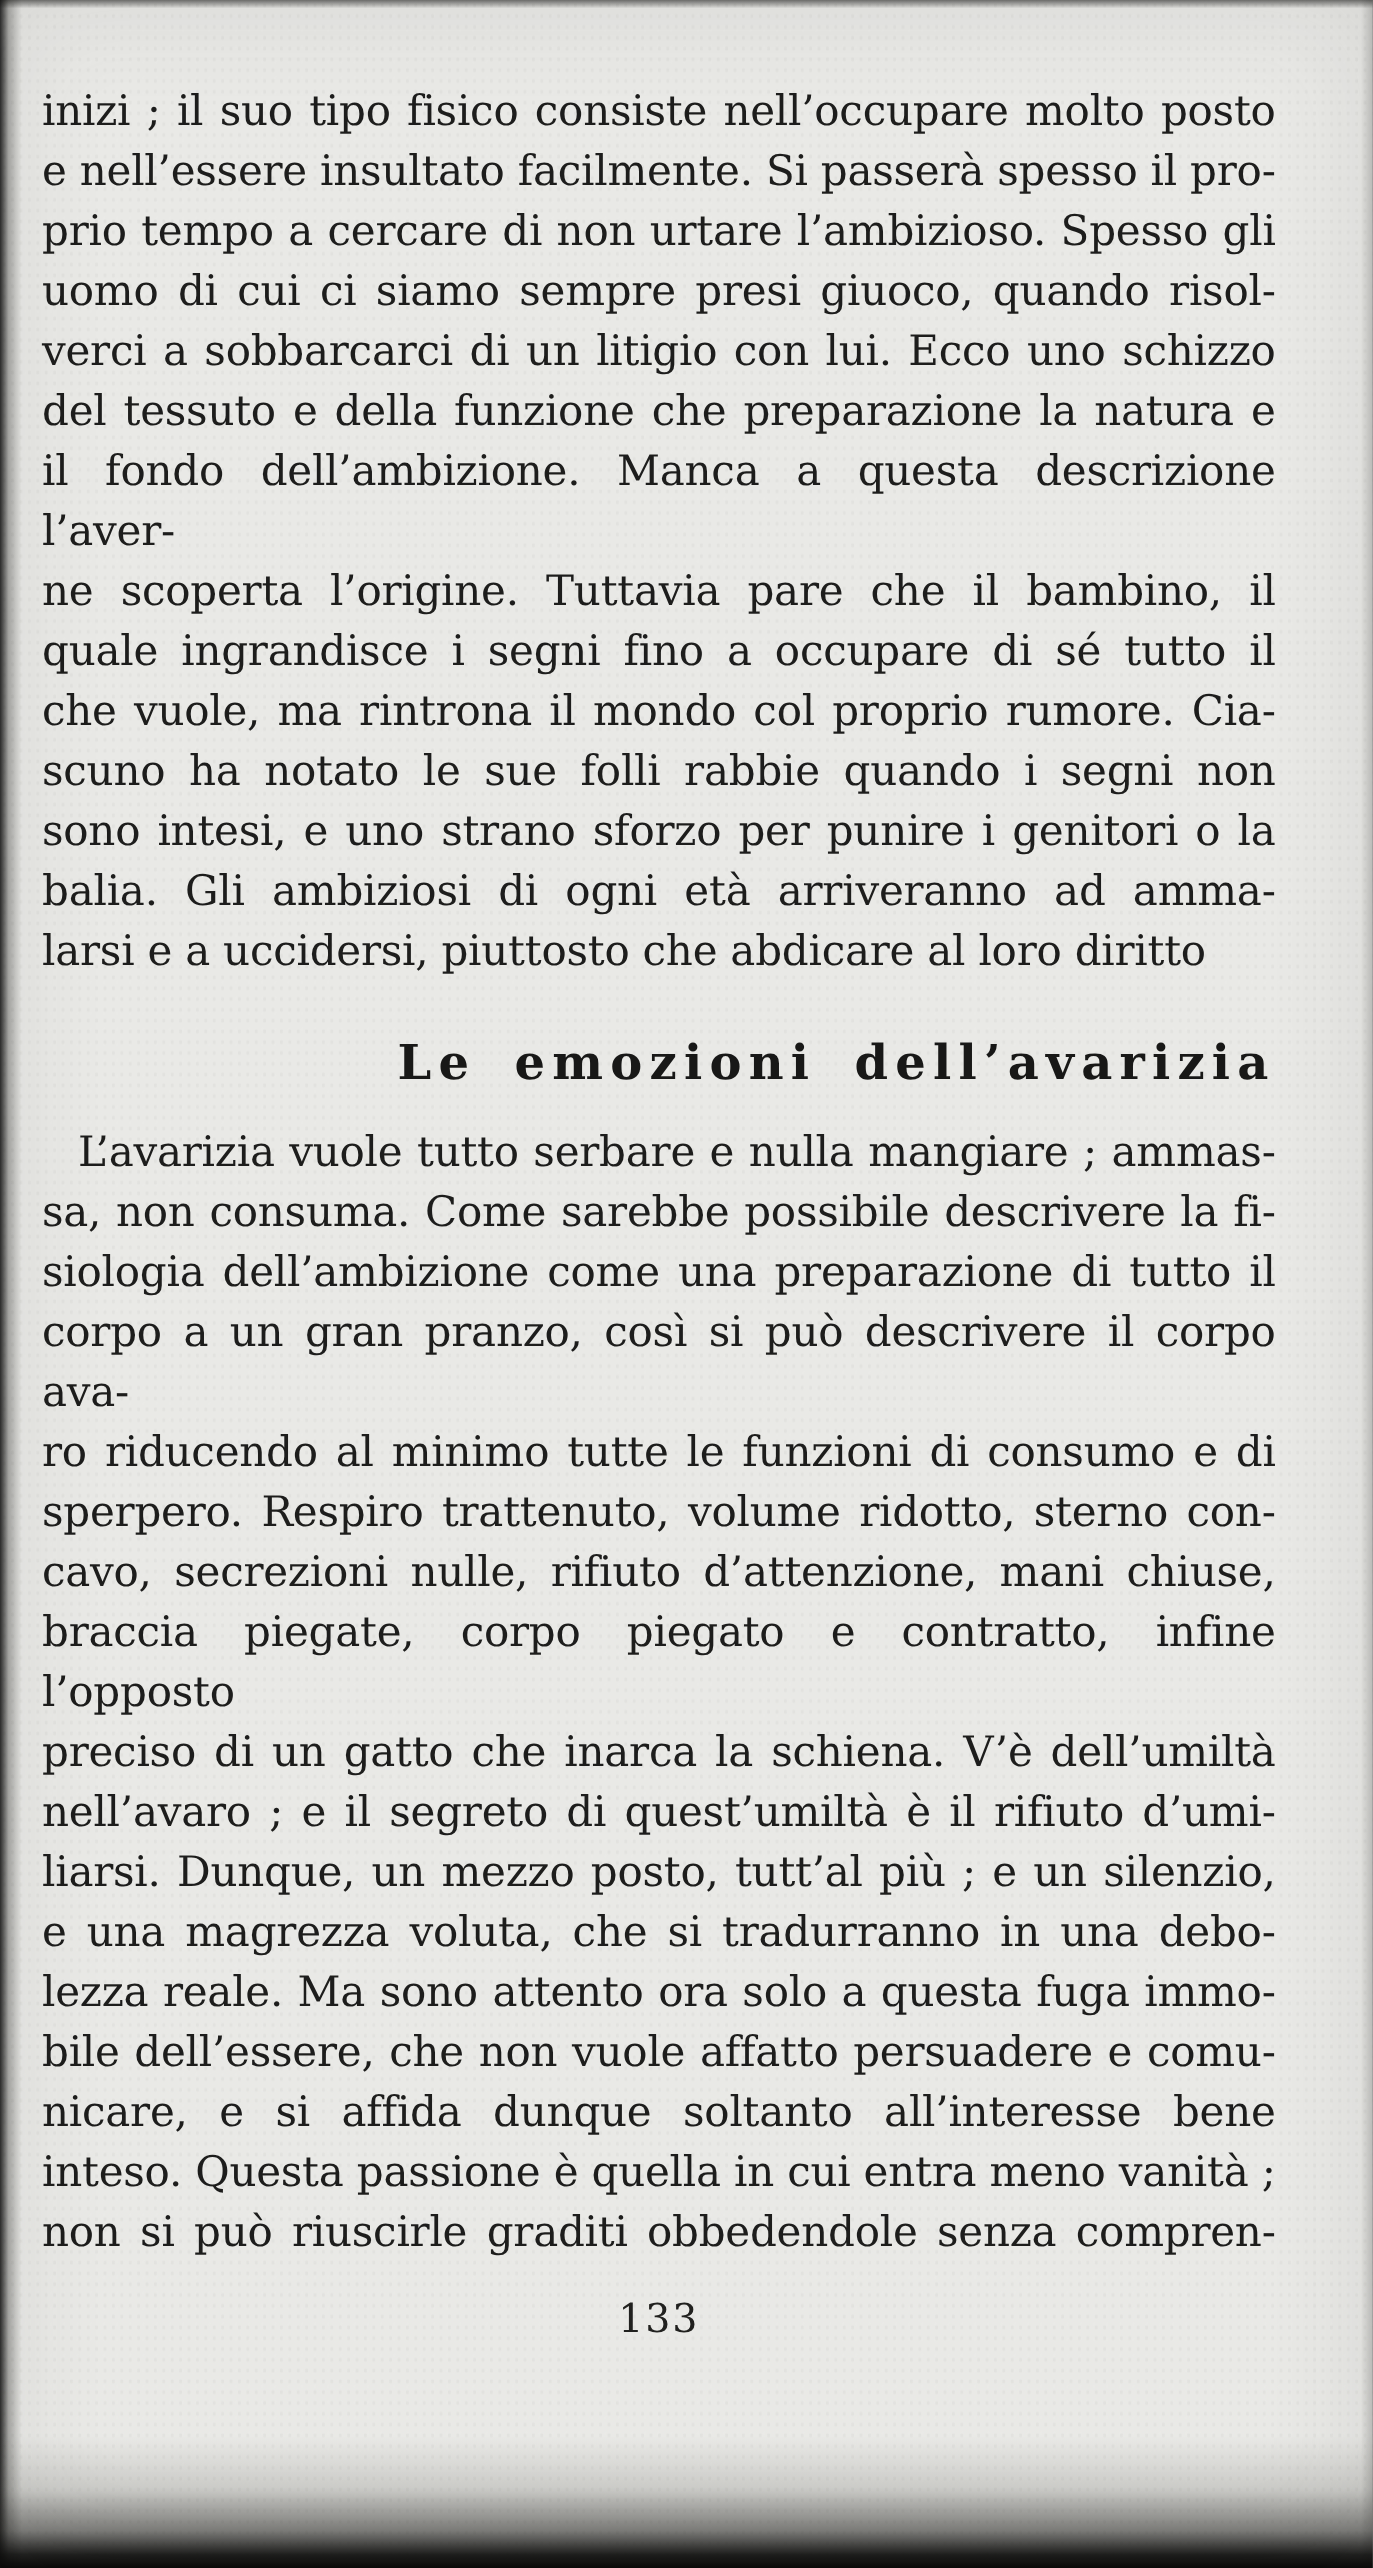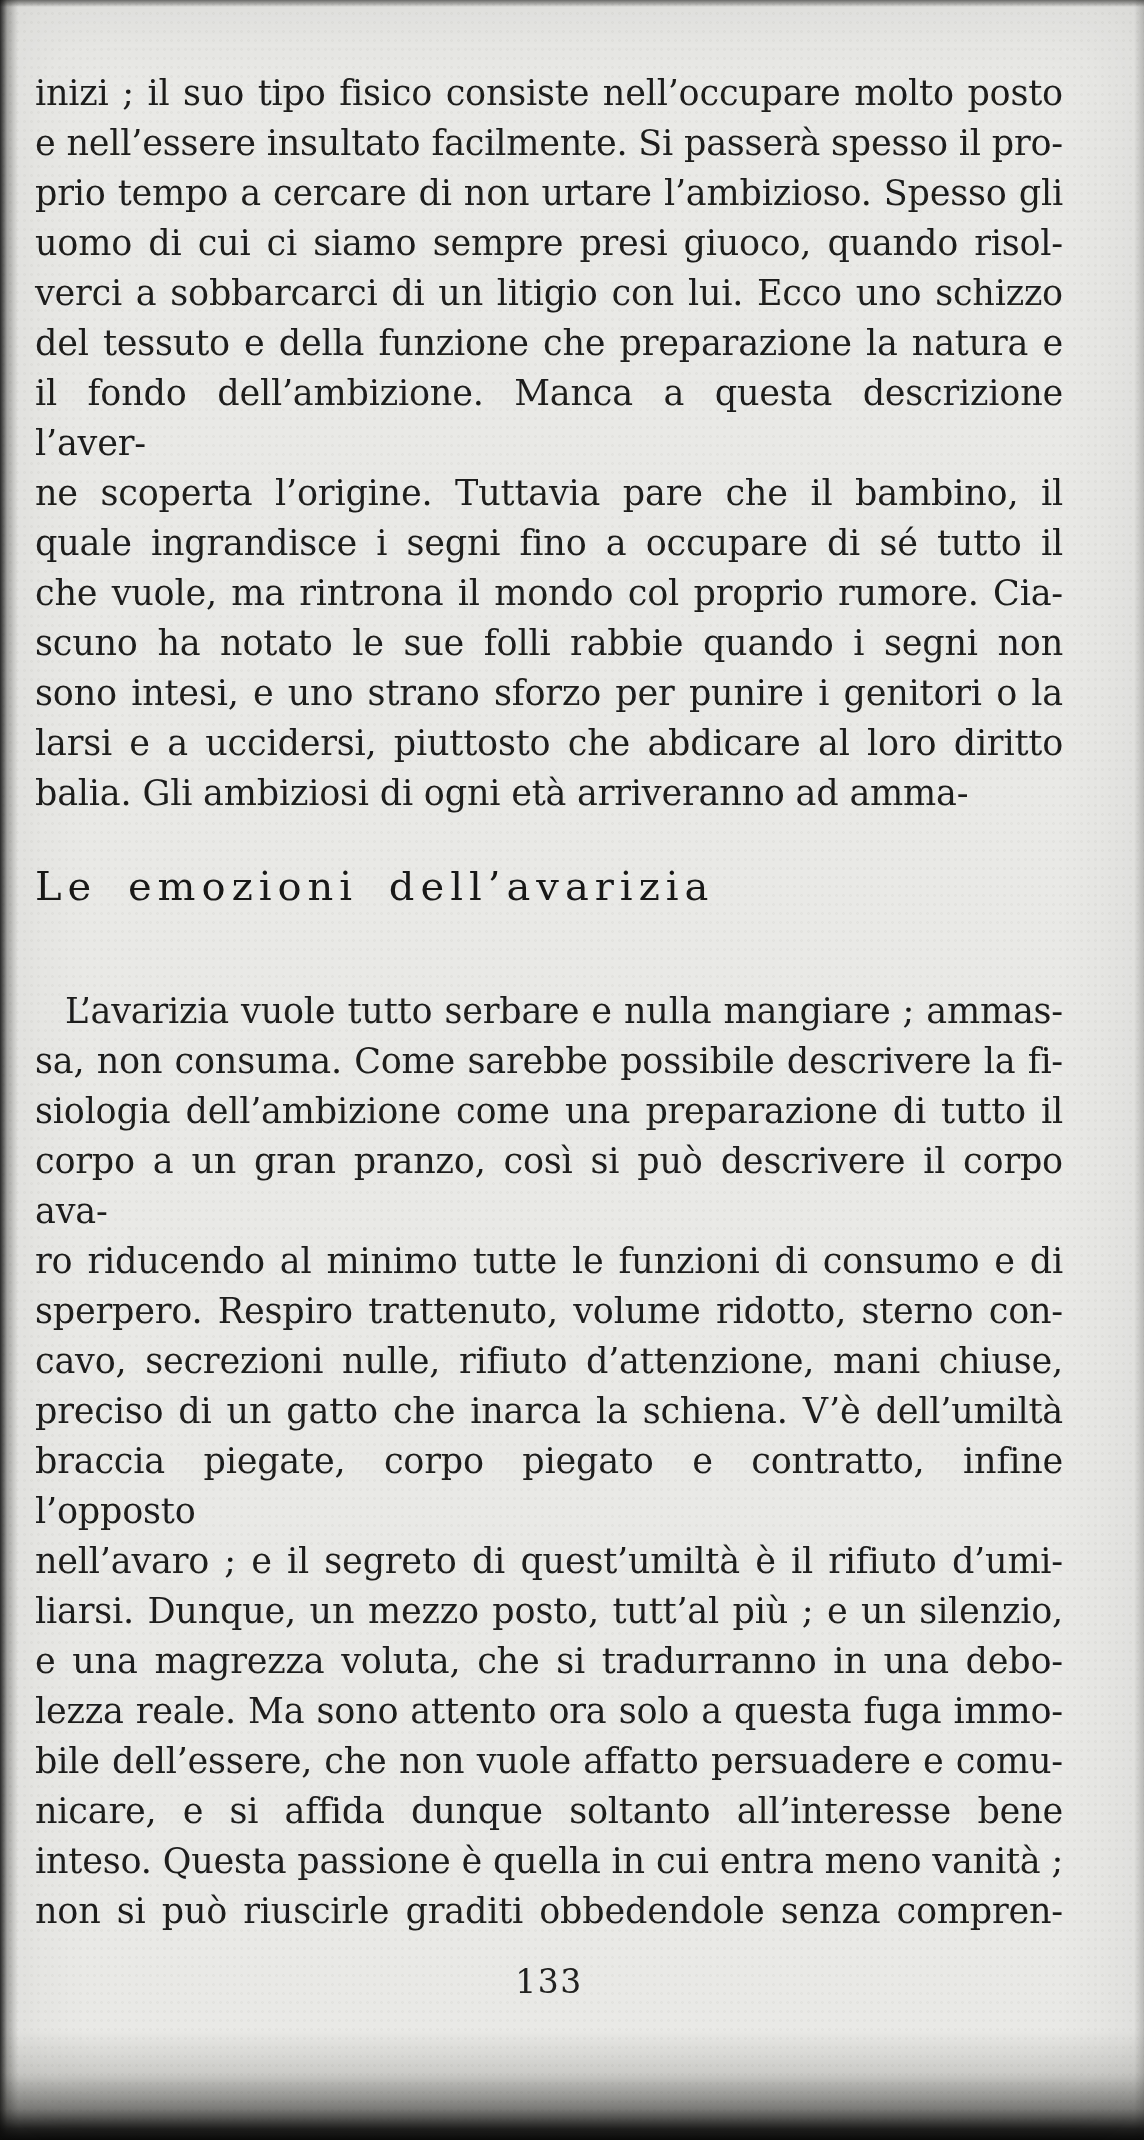--- a/index.html
+++ b/index.html
@@ -76,26 +76,26 @@
     color: #1d1d1c;
   }
   [data-name="paragraph-1"] .line:last-child {
     text-align-last: left;
   }
   [data-name="paragraph-2"] .line:first-child {
     text-indent: 30px;
   }
   .section-heading {
     margin-top: 40px;
-    margin-bottom: 72px;
+    margin-bottom: 22px;
     height: 56px;
     line-height: 56px;
-    text-align: left;
+    text-align: right;
     font-style: normal;
-    font-weight: 400;
+    font-weight: 700;
     font-size: 40px;
     letter-spacing: 6px;
     word-spacing: 12px;
     color: #181817;
   }
   .page-number {
     margin-top: 26px;
     height: 40px;
     line-height: 40px;
     text-align: center;
@@ -119,37 +119,37 @@
         <div class="line" data-name="text-line">prio tempo a cercare di non urtare l’ambizioso. Spesso gli</div>
         <div class="line" data-name="text-line">uomo di cui ci siamo sempre presi giuoco, quando risol-</div>
         <div class="line" data-name="text-line">verci a sobbarcarci di un litigio con lui. Ecco uno schizzo</div>
         <div class="line" data-name="text-line">del tessuto e della funzione che preparazione la natura e</div>
         <div class="line" data-name="text-line">il fondo dell’ambizione. Manca a questa descrizione l’aver-</div>
         <div class="line" data-name="text-line">ne scoperta l’origine. Tuttavia pare che il bambino, il</div>
         <div class="line" data-name="text-line">quale ingrandisce i segni fino a occupare di sé tutto il</div>
         <div class="line" data-name="text-line">che vuole, ma rintrona il mondo col proprio rumore. Cia-</div>
         <div class="line" data-name="text-line">scuno ha notato le sue folli rabbie quando i segni non</div>
         <div class="line" data-name="text-line">sono intesi, e uno strano sforzo per punire i genitori o la</div>
+        <div class="line" data-name="text-line">balia. Gli ambiziosi di ogni età arriveranno ad amma-</div>
         <div class="line" data-name="text-line">larsi e a uccidersi, piuttosto che abdicare al loro diritto</div>
-        <div class="line" data-name="text-line">balia. Gli ambiziosi di ogni età arriveranno ad amma-</div>
       </div>
 
     <div class="section-heading" data-name="section-heading">Le emozioni dell’avarizia</div>
 
     <div class="para" data-name="paragraph-2">
 
     <div class="line" data-name="text-line">L’avarizia vuole tutto serbare e nulla mangiare ; ammas-</div>
         <div class="line" data-name="text-line">sa, non consuma. Come sarebbe possibile descrivere la fi-</div>
         <div class="line" data-name="text-line">siologia dell’ambizione come una preparazione di tutto il</div>
         <div class="line" data-name="text-line">corpo a un gran pranzo, così si può descrivere il corpo ava-</div>
         <div class="line" data-name="text-line">ro riducendo al minimo tutte le funzioni di consumo e di</div>
         <div class="line" data-name="text-line">sperpero. Respiro trattenuto, volume ridotto, sterno con-</div>
         <div class="line" data-name="text-line">cavo, secrezioni nulle, rifiuto d’attenzione, mani chiuse,</div>
+        <div class="line" data-name="text-line">braccia piegate, corpo piegato e contratto, infine l’opposto</div>
         <div class="line" data-name="text-line">preciso di un gatto che inarca la schiena. V’è dell’umiltà</div>
-        <div class="line" data-name="text-line">braccia piegate, corpo piegato e contratto, infine l’opposto</div>
         <div class="line" data-name="text-line">nell’avaro ; e il segreto di quest’umiltà è il rifiuto d’umi-</div>
         <div class="line" data-name="text-line">liarsi. Dunque, un mezzo posto, tutt’al più ; e un silenzio,</div>
         <div class="line" data-name="text-line">e una magrezza voluta, che si tradurranno in una debo-</div>
         <div class="line" data-name="text-line">lezza reale. Ma sono attento ora solo a questa fuga immo-</div>
         <div class="line" data-name="text-line">bile dell’essere, che non vuole affatto persuadere e comu-</div>
         <div class="line" data-name="text-line">nicare, e si affida dunque soltanto all’interesse bene</div>
         <div class="line" data-name="text-line">inteso. Questa passione è quella in cui entra meno vanità ;</div>
         <div class="line" data-name="text-line">non si può riuscirle graditi obbedendole senza compren-</div>
       </div>
 

